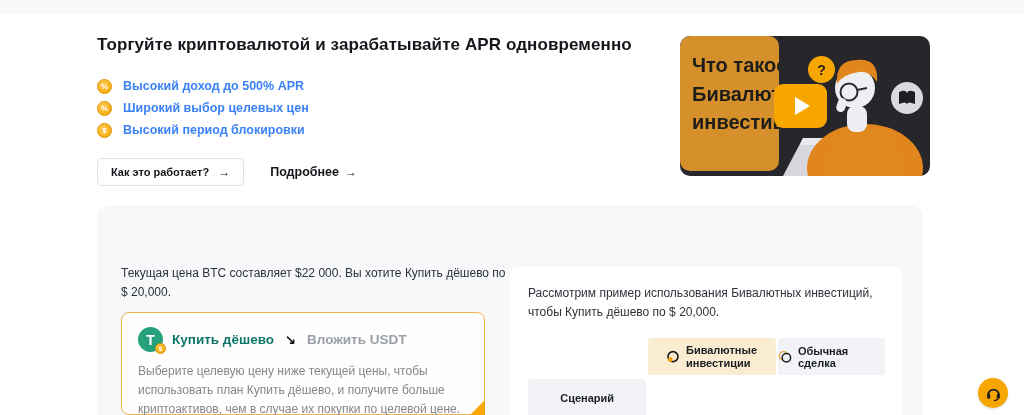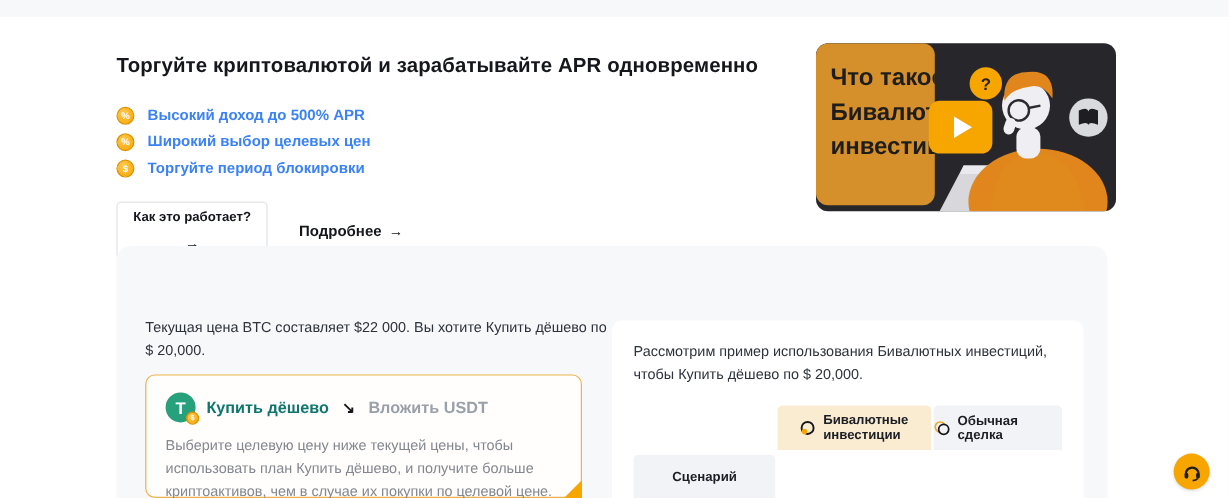--- a/index.html
+++ b/index.html
@@ -5,33 +5,33 @@
   html,body{margin:0;padding:0;}
   body{
     width:1024px;height:415px;overflow:hidden;background:#ffffff;
     font-family:"Liberation Sans",sans-serif;position:relative;
     -webkit-font-smoothing:antialiased;
   }
   .page{position:absolute;inset:0;}
   .top-strip{position:absolute;top:0;left:0;width:1024px;height:14px;background:#f7f8fa;}
 
   
-  .hero-left{position:absolute;left:97px;top:45px;width:580px;}
+  .hero-left{position:absolute;left:97px;top:35px;width:580px;}
   .hero-title{margin:0;font-size:17px;font-weight:700;color:#15171c;letter-spacing:.1px;}
   .bullets{margin-top:20px;}
   .bullet{display:flex;align-items:center;gap:11px;height:22px;}
   .coin{width:15px;height:15px;border-radius:50%;flex:0 0 15px;
     background:radial-gradient(circle at 35% 30%,#ffc84f,var(--accent,#f7a600));
     border:1.5px solid #db9200;color:#fff;font-size:8px;font-weight:700;
     display:flex;align-items:center;justify-content:center;box-sizing:border-box;}
   .bullet-label{font-size:12.5px;font-weight:600;color:#3b82f6;}
   .hero-actions{display:flex;align-items:center;gap:26px;margin-top:17px;}
   .how-btn{display:flex;align-items:center;gap:9px;border:1px solid #e1e3e8;background:#fff;
     border-radius:4px;padding:6px 13px;font-size:11px;font-weight:600;color:#15171c;cursor:pointer;
-    font-family:inherit;flex-direction:column;}
+    font-family:inherit;}
   .how-btn .arr,.more-link .arr{font-size:12px;color:#15171c;}
   .more-link{font-size:12.5px;font-weight:600;color:#15171c;display:flex;gap:6px;align-items:center;cursor:pointer;}
 
   
   .video{position:absolute;left:680px;top:36px;width:250px;height:140px;border-radius:10px;
     background:var(--video_bg,#26262b);overflow:hidden;cursor:pointer;}
   .video-caption{position:absolute;left:0;top:0;bottom:5px;width:99px;
     background:var(--video_caption_bg,#d5902b);border-radius:10px;overflow:hidden;
     padding:15px 0 0 12px;box-sizing:border-box;}
   .video-caption div{font-size:20px;line-height:1.43;font-weight:700;color:#1f1d1a;white-space:nowrap;}
@@ -103,21 +103,21 @@
       <div class="bullet">
         <span class="coin">%</span>
         <span class="bullet-label">Высокий доход до 500% APR</span>
       </div>
       <div class="bullet">
         <span class="coin">%</span>
         <span class="bullet-label">Широкий выбор целевых цен</span>
       </div>
       <div class="bullet">
         <span class="coin">$</span>
-        <span class="bullet-label">Торгуйте период блокировки</span>
+        <span class="bullet-label">Высокий период блокировки</span>
       </div>
     </div>
     <div class="hero-actions">
       <button class="how-btn">
         <span>Как это работает?</span>
         <span class="arr">→</span>
       </button>
       <span class="more-link">
         <span>Подробнее</span>
         <span class="arr">→</span>

